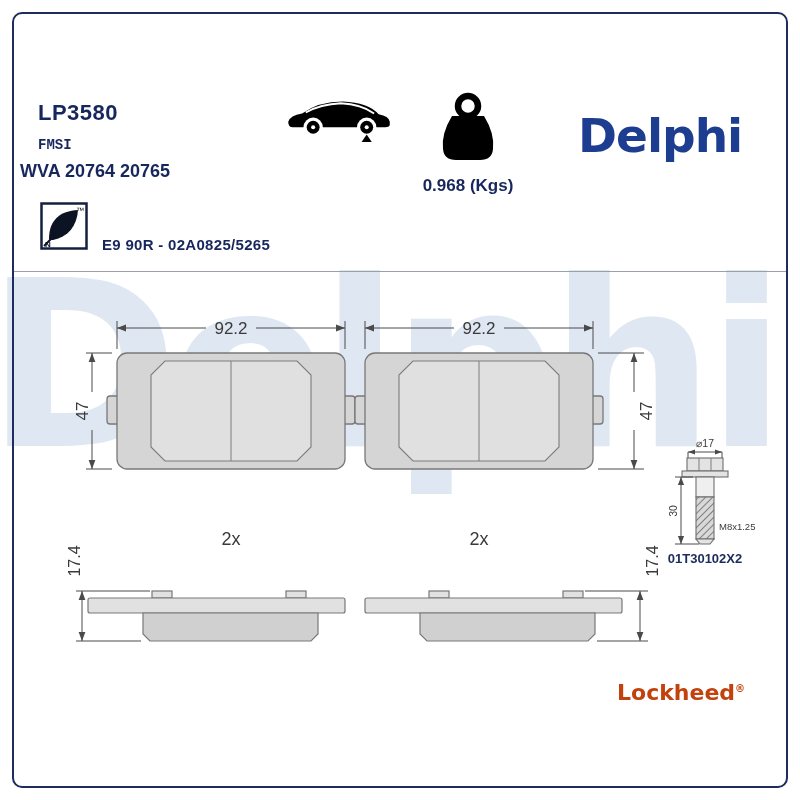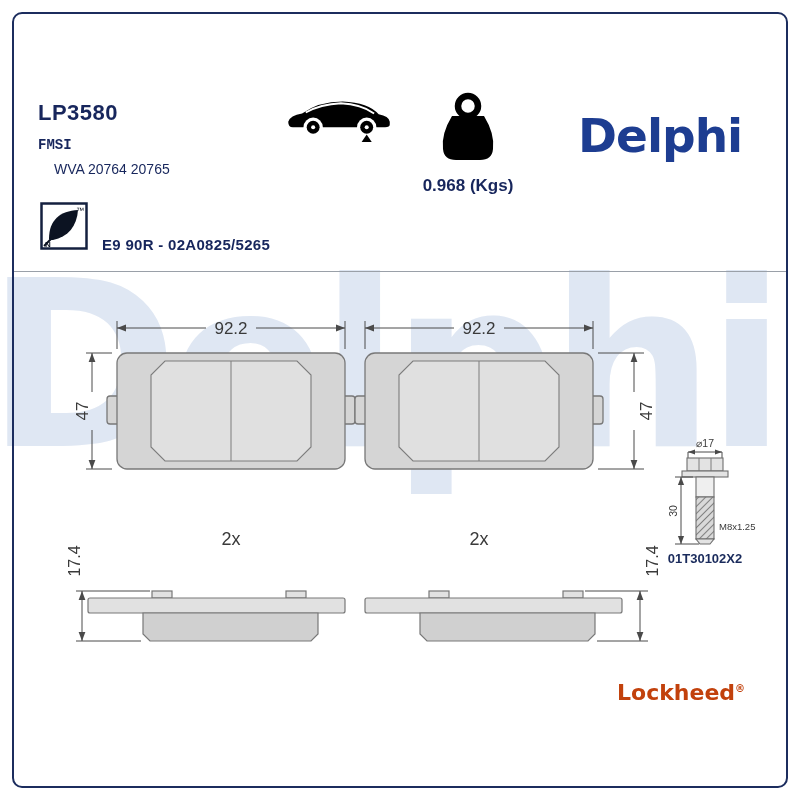--- a/index.html
+++ b/index.html
@@ -4,21 +4,21 @@
 <style>
   html,body{margin:0;padding:0;background:#ffffff;}
   .page{position:relative;width:800px;height:800px;background:#fff;overflow:hidden;
         font-family:"Liberation Sans",sans-serif;color:#17265c;}
   .border{position:absolute;inset:12px;border:2px solid #1c2d5e;border-radius:10px;z-index:4;pointer-events:none;}
   .watermark{position:absolute;left:-14px;top:250px;z-index:1;line-height:1;white-space:nowrap;
              font-family:"DejaVu Sans",sans-serif;font-weight:bold;font-size:232px;
              letter-spacing:-8px;color:#dfe7f3;pointer-events:none;}
   .hdr-part{position:absolute;left:38px;top:100px;font-size:22px;font-weight:bold;letter-spacing:.5px;z-index:3;text-align:right;}
   .hdr-fmsi{position:absolute;left:38px;top:137px;font-size:14px;font-weight:bold;z-index:3;font-family:Liberation Mono, monospace;}
-  .hdr-wva{position:absolute;left:54px;top:161px;font-size:14px;font-weight:normal;z-index:3;}
+  .hdr-wva{position:absolute;left:20px;top:161px;font-size:18px;font-weight:bold;z-index:3;}
   .car{position:absolute;left:283px;top:94px;z-index:3;}
   .kettle{position:absolute;left:430px;top:92px;z-index:3;}
   .weight-label{position:absolute;left:395px;top:176px;width:146px;text-align:center;
                 font-size:17px;font-weight:bold;z-index:3;}
   .delphi{position:absolute;left:578px;top:112px;font-family:"DejaVu Sans",sans-serif;font-weight:bold;
           font-size:47px;color:#1d3d91;letter-spacing:-1px;z-index:3;line-height:1;}
   .leafbox{position:absolute;left:40px;top:202px;z-index:3;}
   .approval{position:absolute;left:102px;top:236px;font-size:15px;font-weight:bold;letter-spacing:.3px;z-index:3;}
   .divider{position:absolute;left:14px;right:14px;top:271px;height:1px;background:#9aa0a8;z-index:2;}
   svg.drawing{position:absolute;left:0;top:0;z-index:2;}

